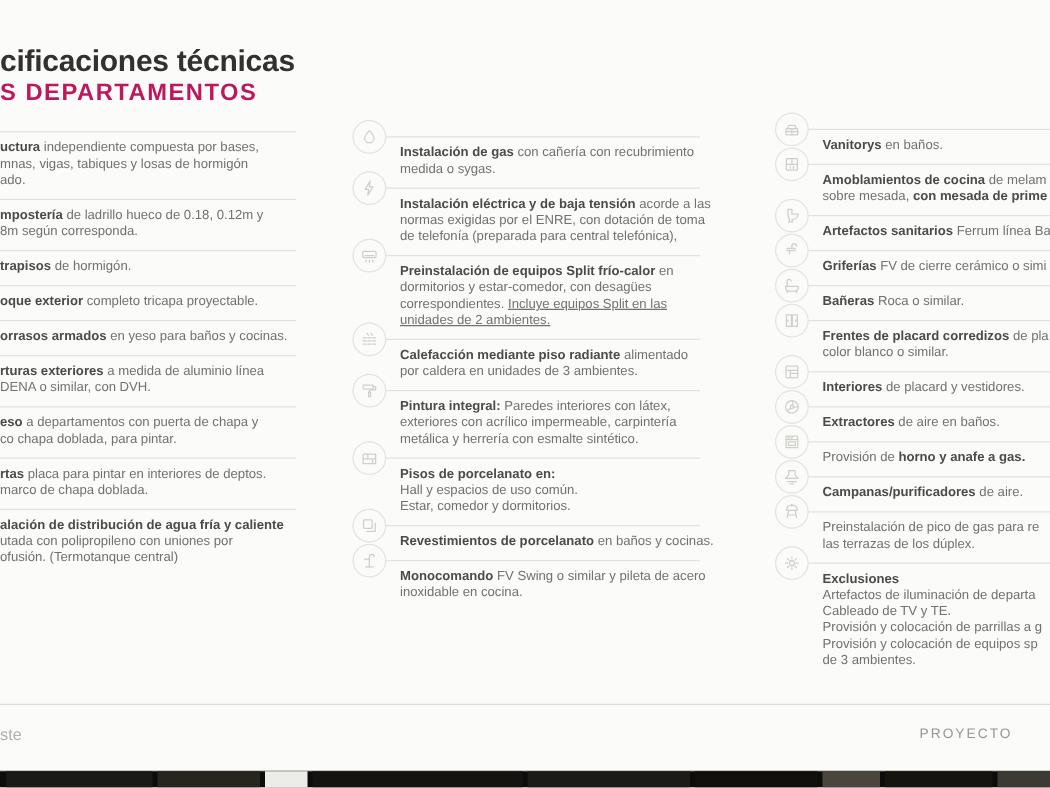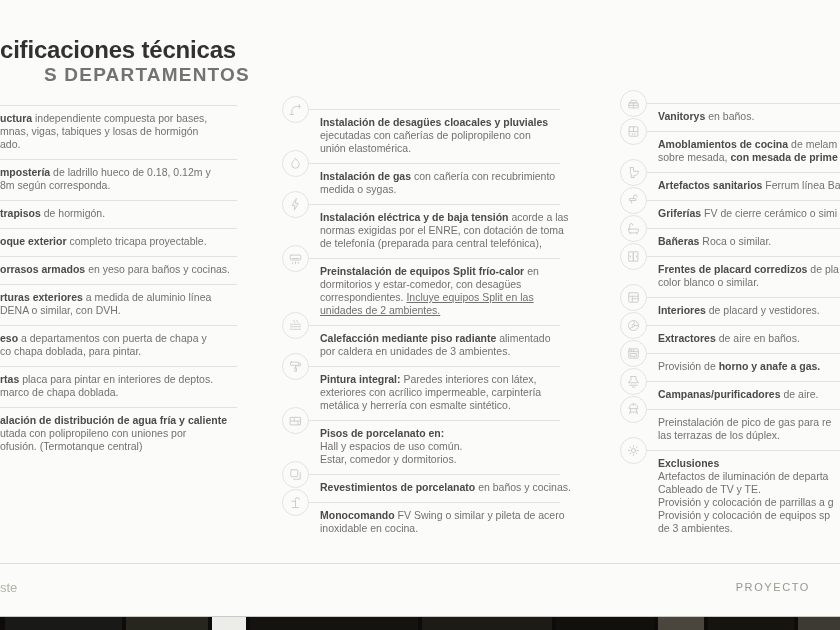--- a/index.html
+++ b/index.html
@@ -1,19 +1,19 @@
 <!DOCTYPE html>
 <html><head>
 <meta charset="utf-8">
 <style>
   html,body{margin:0;padding:0;background:#ffffff;}
   body{width:840px;height:630px;overflow:hidden;font-family:"Liberation Sans",sans-serif;}
   .page{position:relative;width:840px;height:630px;background:#fbfbf9;overflow:hidden;}
   .title{position:absolute;left:0;top:36px;margin:0;font-size:24px;font-weight:bold;color:#33312d;letter-spacing:-0.2px;white-space:nowrap;}
-  .subtitle{position:absolute;left:0;top:64px;margin:0;font-size:19px;font-weight:bold;color:#737373;letter-spacing:1.2px;white-space:nowrap;padding-left:44px;}
+  .subtitle{position:absolute;left:0;top:64px;margin:0;font-size:19px;font-weight:bold;color:#be185d;letter-spacing:1.2px;white-space:nowrap;}
   .col{position:absolute;}
   .col-left{left:0;top:105px;width:237px;}
   .col-mid{left:282px;top:109px;width:278px;}
   .col-right{left:620px;top:103px;width:220px;overflow:visible;}
   .item{position:relative;border-top:1px solid #e2e2df;padding:6px 0 8px;}
   .col-mid .item,.col-right .item{padding-left:38px;}
   .item p{margin:0;font-size:10.5px;line-height:13px;color:#73716d;white-space:nowrap;}
   .item .b{font-weight:bold;color:#4d4b47;text-align:center;}
   .item .u{text-decoration:underline;}
   .icon-circle{position:absolute;left:0;top:-14px;width:27px;height:27px;box-sizing:border-box;border:1px solid #e3e3e0;border-radius:50%;background:#fbfbf9;display:flex;align-items:center;justify-content:center;color:#cfcfca;}
@@ -77,30 +77,20 @@
       </div>
 
       <div class="item">
 
         <p><span class="b">alación de distribución de agua fría y caliente</span><br><span>utada con polipropileno con uniones por</span><br><span>ofusión. (Termotanque central)</span></p>
       </div>
     </section>
 
   <section class="col col-mid">
 
-      <div class="item">
-        <span class="icon-circle">
-          <svg viewBox="0 0 24 24">
-            <path d="M6 20v-5a8 8 0 0 1 8-8h6"></path>
-            <path d="M18 4v6"></path>
-            <path d="M3 20h6"></path>
-          </svg>
-        </span>
-        <p><span class="b">Instalación de desagües cloacales y pluviales</span><br><span>ejecutadas con cañerías de polipropileno con</span><br><span>unión elastomérica.</span></p>
-      </div>
 
       <div class="item">
         <span class="icon-circle">
           <svg viewBox="0 0 24 24">
             <path d="M12 4c3.5 3.8 6 6.3 6 9.6A6 6 0 0 1 6 13.6C6 10.3 8.5 7.8 12 4z"></path>
           </svg>
         </span>
         <p><span class="b">Instalación de gas</span><span> con cañería con recubrimiento</span><br><span>medida o sygas.</span></p>
       </div>
 

